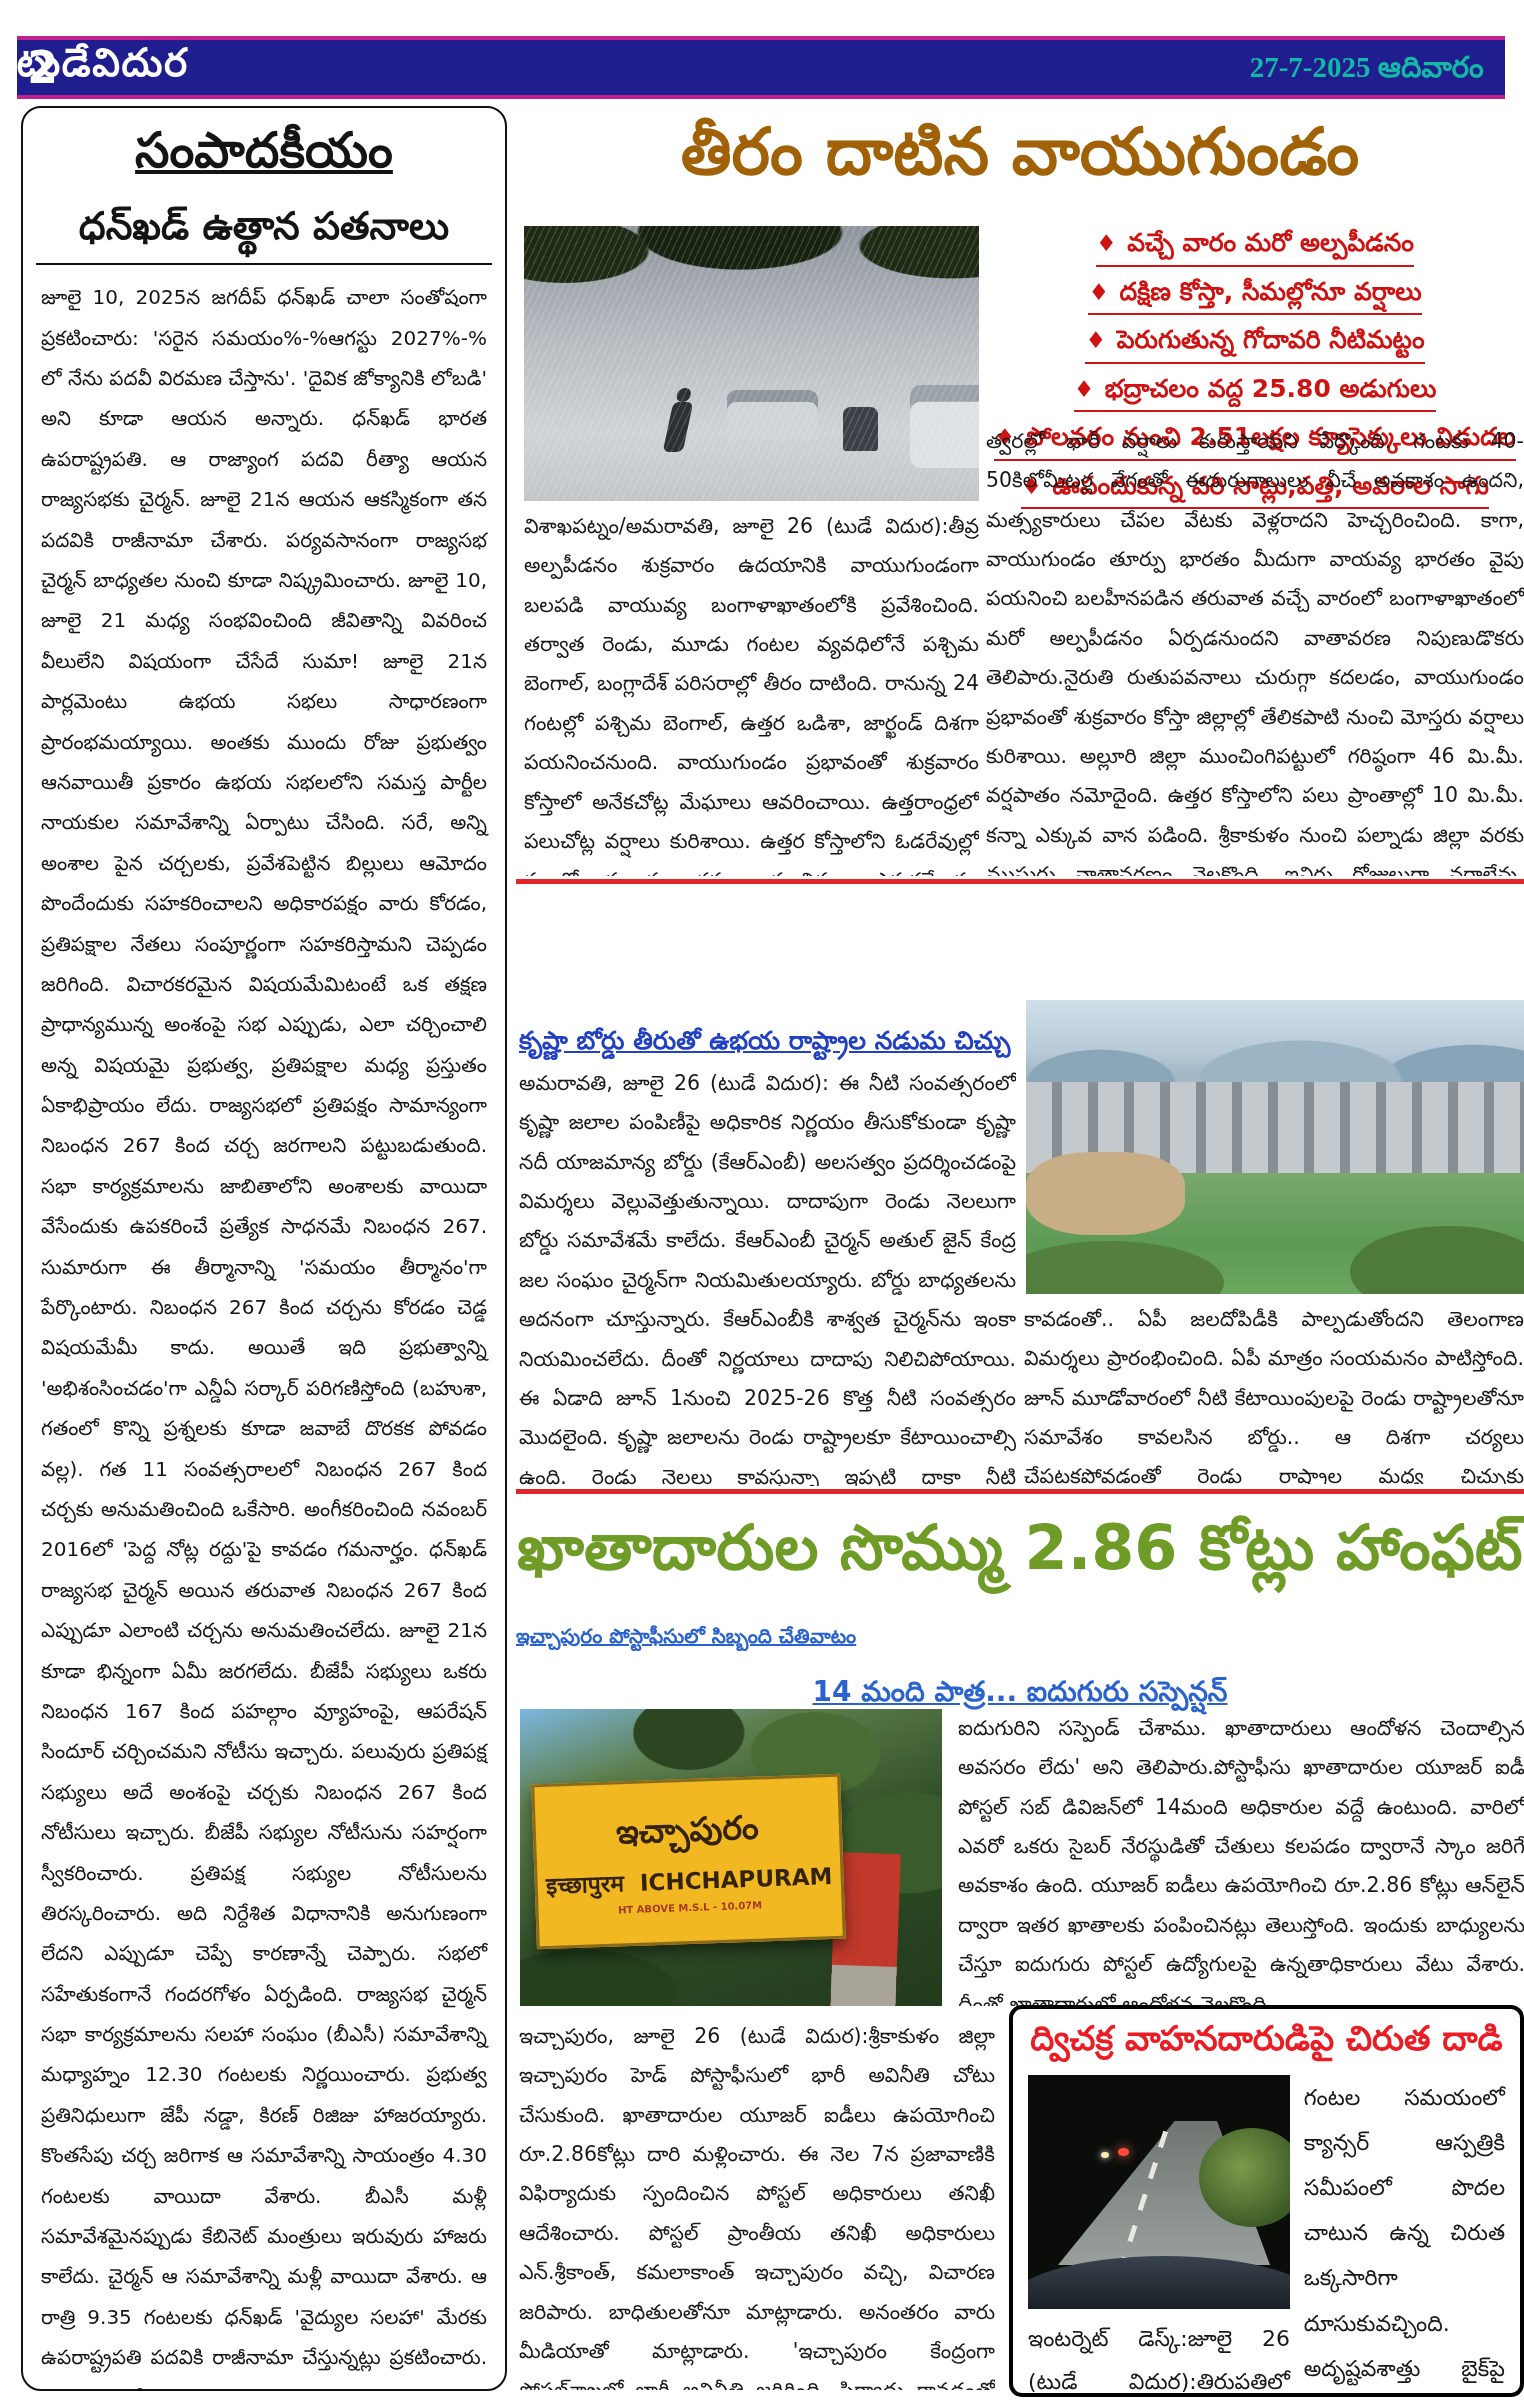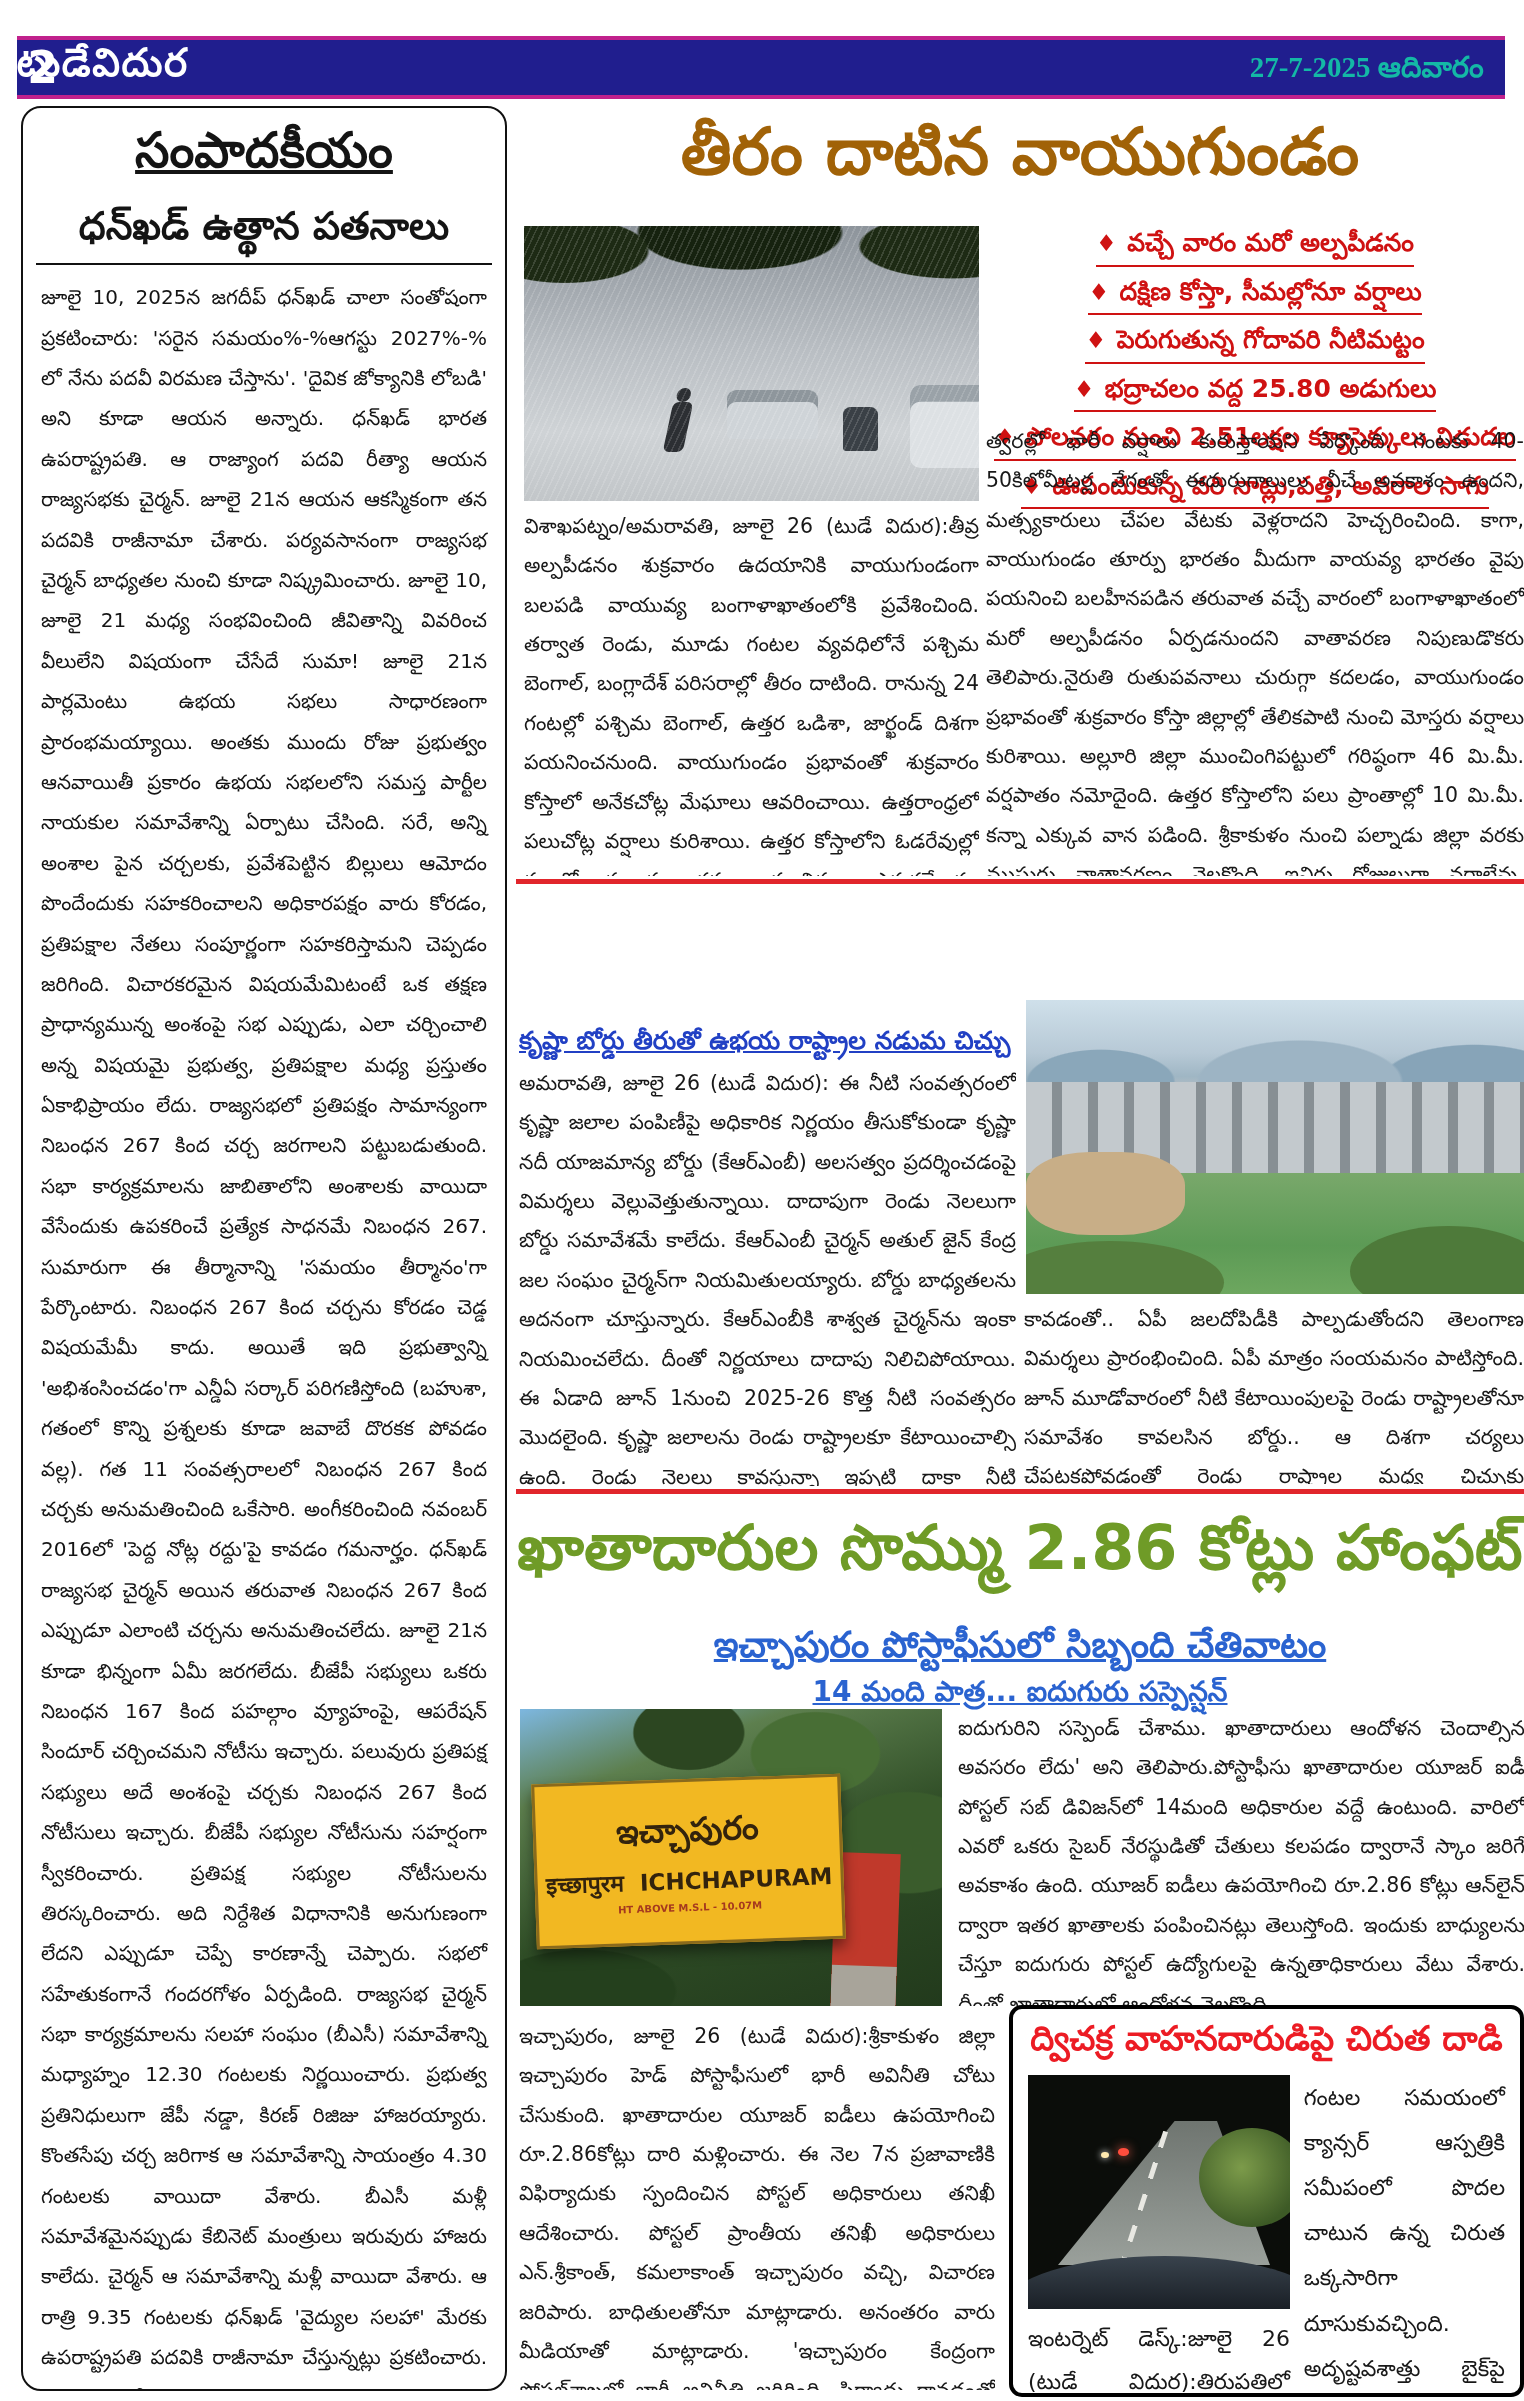--- a/index.html
+++ b/index.html
@@ -59,22 +59,22 @@
   .dam-water{position:absolute;left:0;top:173px;width:100%;height:121px;
              background:linear-gradient(180deg,#79a86b,#5c9a55 60%,#6da75f);}
   .dam-sand{position:absolute;left:0;top:152px;width:159px;height:83px;border-radius:40%;background:#c8ae87;}
   .dam-bush{position:absolute;right:-23px;bottom:-23px;width:197px;height:91px;border-radius:50%;background:#4e7a3a;}
   .dam-bush2{position:absolute;left:-30px;bottom:-30px;width:228px;height:83px;border-radius:50%;background:#557f3e;}
   .water-body{position:absolute;left:519px;top:1064px;width:497px;height:422px;overflow:hidden;}
   .water-below{position:absolute;left:1024px;top:1300px;width:500px;height:184px;overflow:hidden;}
   
   .po-head{position:absolute;left:516px;top:1511px;width:1008px;text-align:center;color:#6f9b27;
            font-size:62px;font-weight:bold;}
-  .po-sub1{position:absolute;left:516px;top:1624px;width:1008px;text-align:center;color:#2a63d0;
-           font-size:36px;font-weight:bold;}
+  .po-sub1{position:absolute;left:516px;top:1624px;width:1008px;color:#2a63d0;
+           font-size:20px;font-weight:bold;}
   .po-sub1 span, .po-sub2 span{text-decoration:underline;}
   .po-sub2{position:absolute;left:516px;top:1675px;width:1008px;text-align:center;color:#2a63d0;
            font-size:28px;font-weight:bold;}
   .sign-photo{position:absolute;left:520px;top:1709px;width:422px;height:297px;overflow:hidden;
               background:linear-gradient(160deg,#7db7e0 0%,#5d7f4e 22%,#2f4d26 55%,#223a1c 100%);}
   .sign-foliage{position:absolute;inset:0;
               background:radial-gradient(ellipse 106px 68px at 70% 15%,#486e35 60%,transparent 62%),
                          radial-gradient(ellipse 121px 83px at 92% 45%,#3a5c2c 60%,transparent 62%),
                          radial-gradient(ellipse 91px 61px at 40% 8%,#2c4621 60%,transparent 62%),
                          radial-gradient(ellipse 152px 68px at 15% 95%,#24401d 60%,transparent 62%);}

